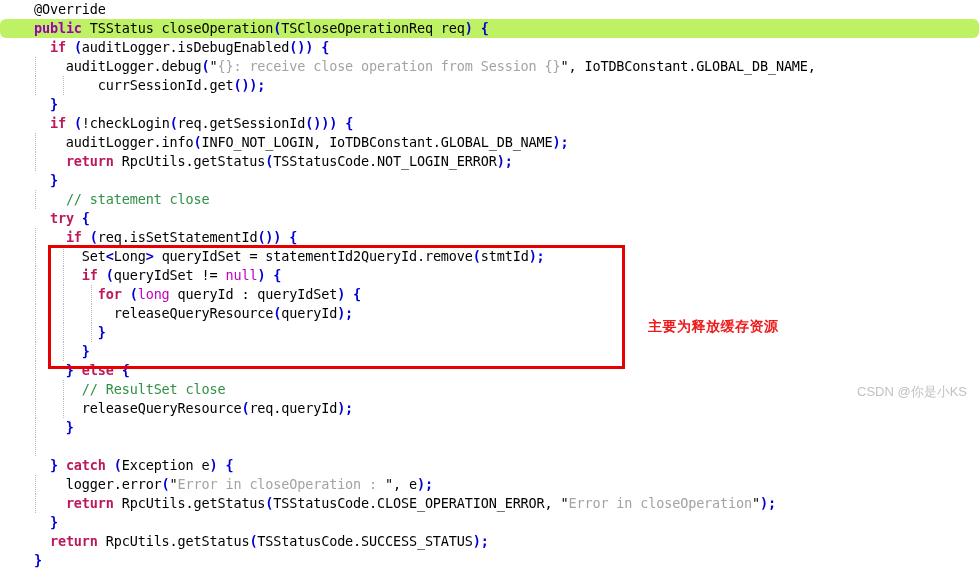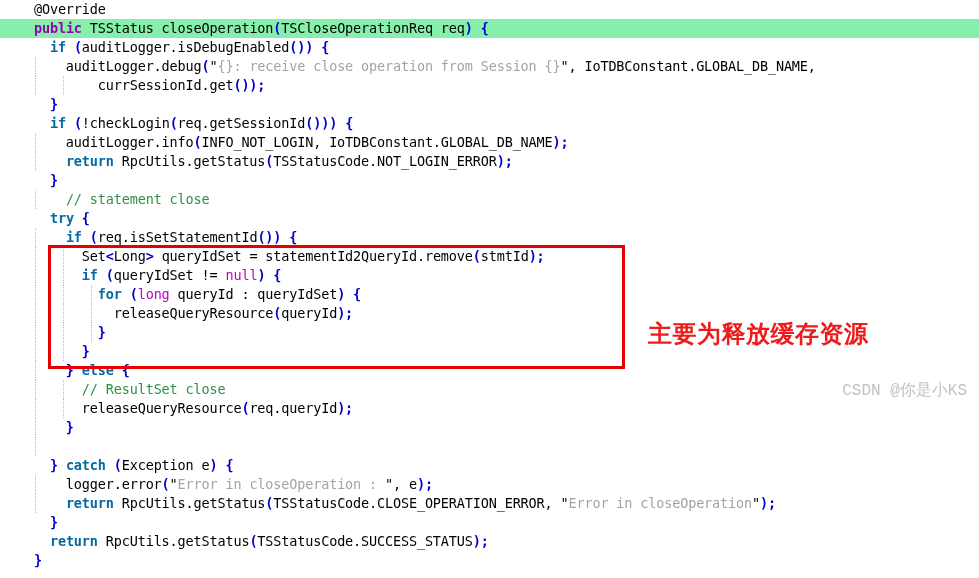--- a/index.html
+++ b/index.html
@@ -28,25 +28,26 @@
     height: 19px;
     line-height: 19px;
     font-size: 13.5px;
     white-space: pre;
     font-family: "DejaVu Sans Mono", "Liberation Mono", monospace;
     letter-spacing: -0.15px;
     color: #000000;
     padding-left: 18px;
   }
   .code-line.hl {
-    background: #86efac;
+    background: #bef264;
+    border-radius: 6px;
   }
 
   
-  .t-kw      { color: #0369a1; font-weight: bold; }
+  .t-kw      { color: #be185d; font-weight: bold; }
   .t-mod     { color: #9b00b4; font-weight: bold; }
   .t-type    { color: #c200c2; }
   .t-str     { color: #a3a3a3; }
   .t-cmt     { color: #2e9144; }
   .t-plain   { color: #000000; }
   .t-punct   { color: #0000d0; font-weight: bold; }
 
   
   .indent-guide {
     position: absolute;
@@ -65,34 +66,34 @@
     box-sizing: border-box;
     pointer-events: none;
   }
 
   
   #annotation {
     position: absolute;
     left: 648px;
     top: 318px;
     font-family: Liberation Mono, monospace;
-    font-size: 24px;
+    font-size: 14px;
     font-weight: bold;
     color: #ef1b1b;
     letter-spacing: 0.5px;
     white-space: nowrap;
   }
 
   
   #watermark {
     position: absolute;
     right: 12px;
     bottom: 8px;
-    font-family: Liberation Mono, monospace;
-    font-size: 16px;
+    font-family: Liberation Sans, sans-serif;
+    font-size: 13px;
     color: #c2c2c2;
     white-space: nowrap;
   }
 </style>
 </head>
 <body>
 
 <div id="code-surface" style="background: rgb(255, 255, 255);">
   <div id="code-lines">
       <div class="code-line"><span class="t-plain">  @Override</span></div>

